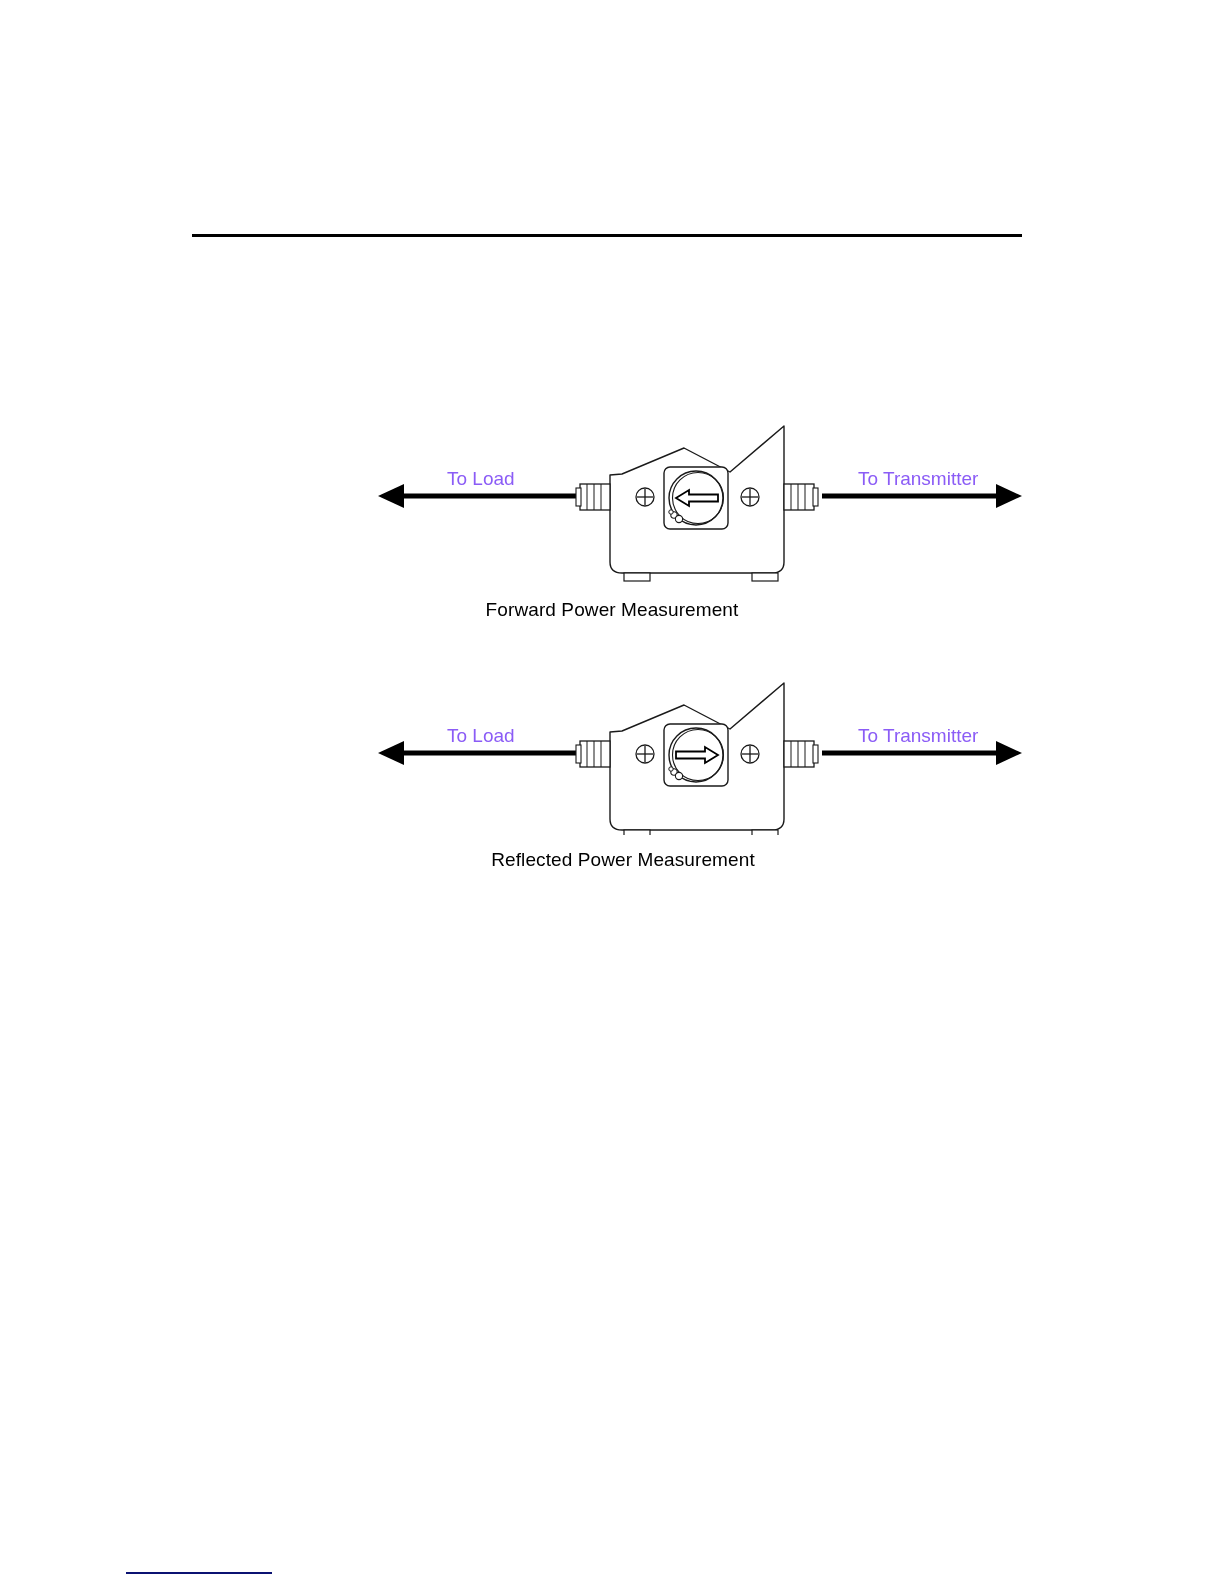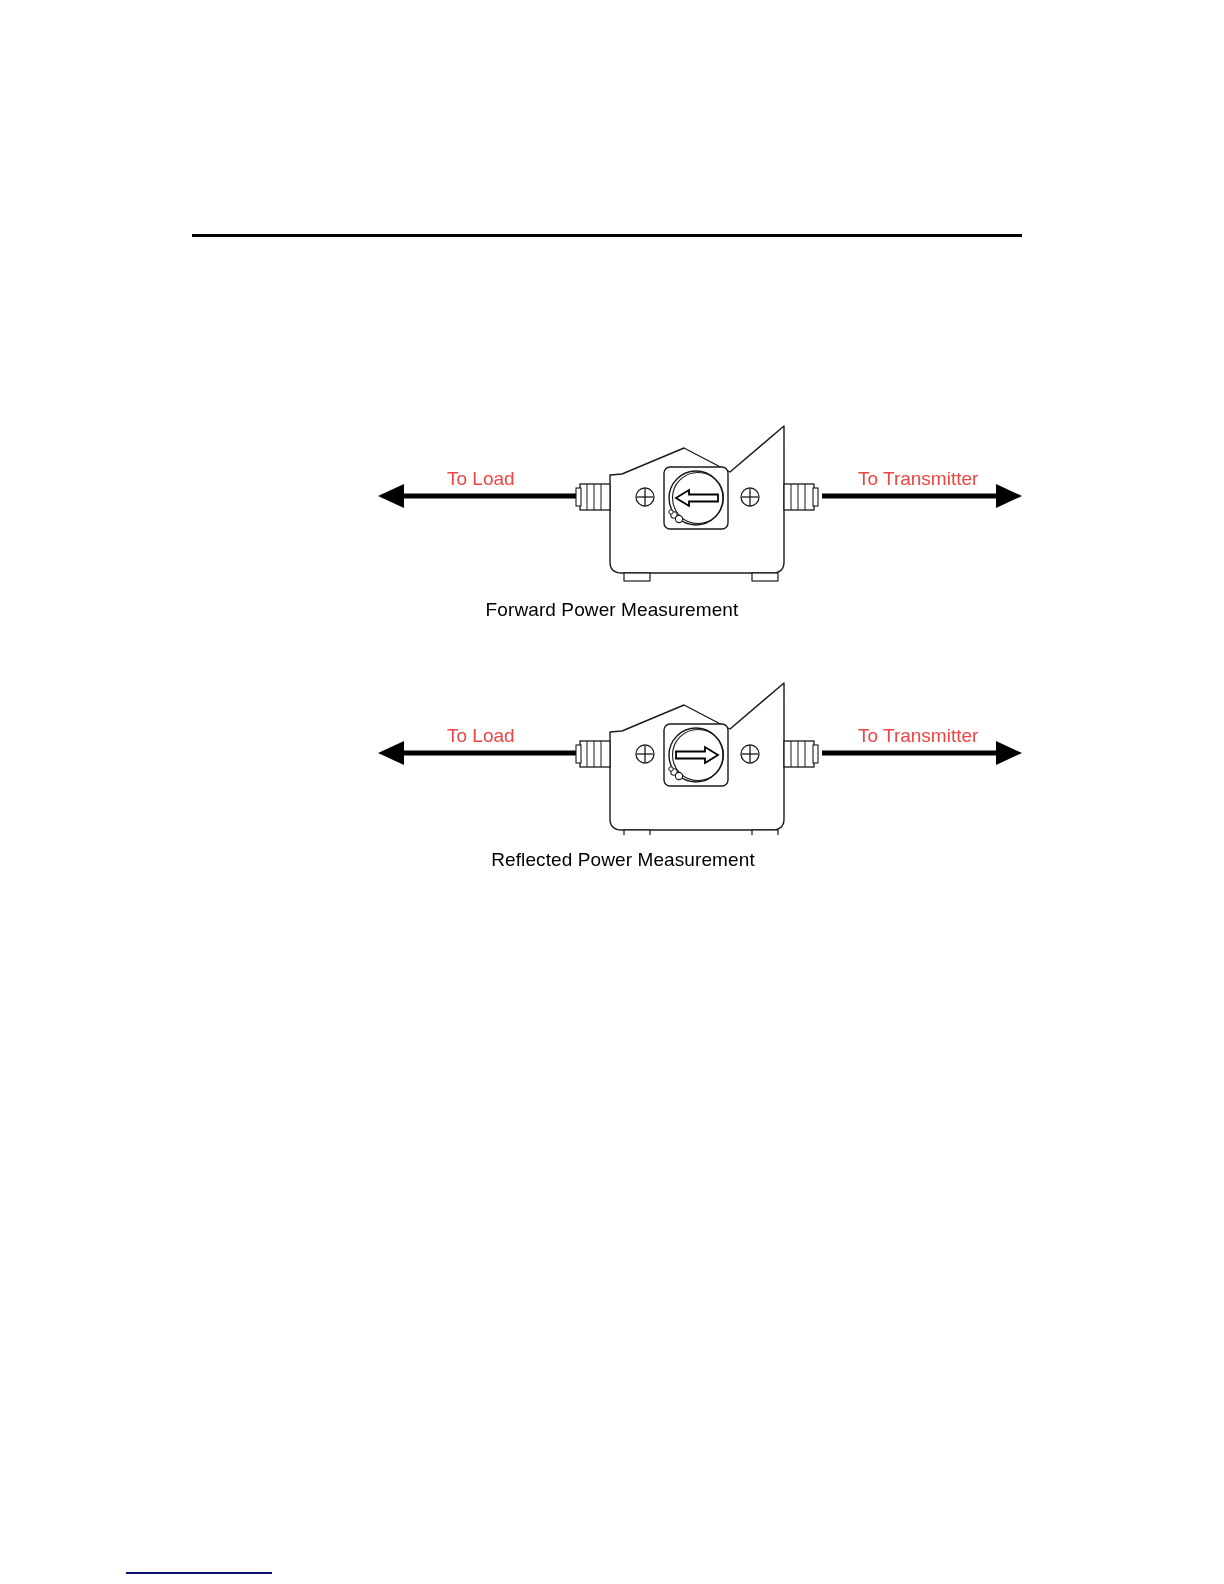--- a/index.html
+++ b/index.html
@@ -66,21 +66,21 @@
     font-family: "Liberation Sans", sans-serif;
     white-space: nowrap;
   }
   #caption-forward   { margin-top: 14px; }
   #caption-reflected { margin-top: 14px; margin-left: 11px; }
 
   
   .arrow-label {
     position: absolute;
     font-size: 19px;
-    color: #ef4444;
+    color: #8b5cf6;
     white-space: nowrap;
   }
   .label-load        { left: 447px; top: 468px; }
   .label-transmitter { left: 858px; top: 468px; }
 
   
   .footnote-rule {
     position: absolute;
     left: 126px;
     top: 1572px;

